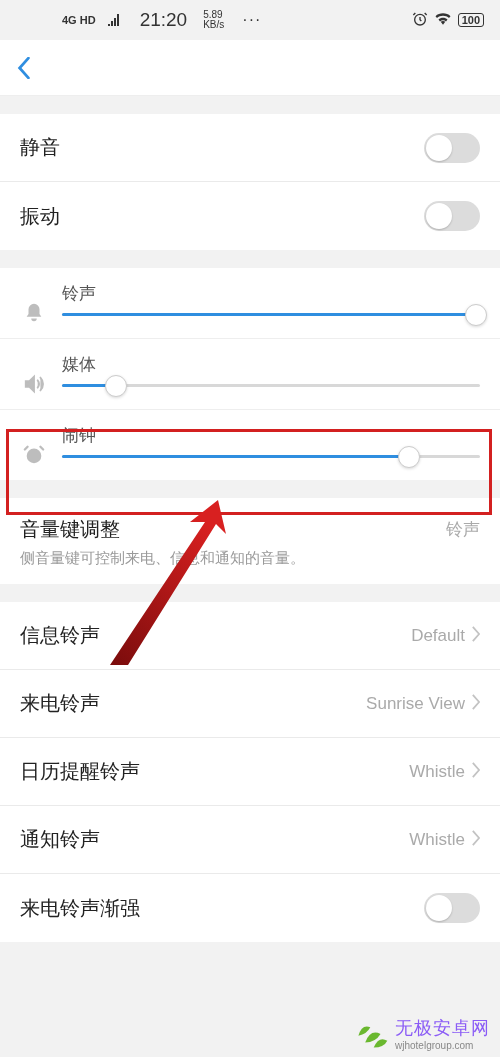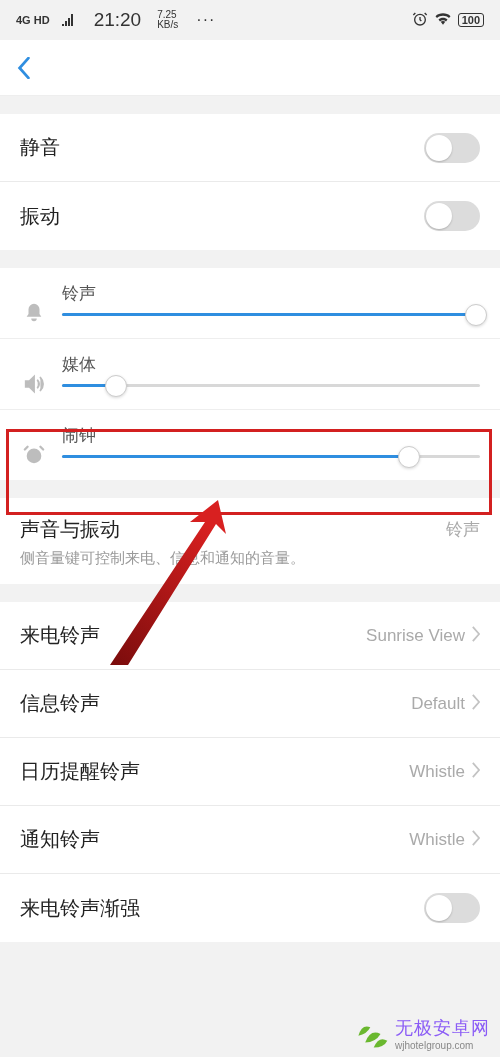--- a/index.html
+++ b/index.html
@@ -16,21 +16,21 @@
     
     .status-bar {
       height: 40px;
       background: #f2f2f2;
       display: flex;
       align-items: center;
       padding: 0 16px;
       justify-content: space-between;
       font-size: 14px;
     }
-    .status-left { display: flex; align-items: center; gap: 12px; }
+    .status-left { display: flex; align-items: center; gap: 12px; margin-left: 46px; }
     .status-right { display: flex; align-items: center; gap: 6px; }
     .sig-text { font-size: 11px; font-weight: 600; }
     .time-text { font-size: 19px; font-weight: 500; margin: 0 4px; }
     .kbs { font-size: 10px; line-height: 1; }
     .dots { font-size: 16px; letter-spacing: 1px; margin-left: 6px; }
     .alarm-ind { font-size: 15px; }
     .wifi-ind { font-size: 16px; }
     .batt-box {
       border: 1.5px solid #333;
       border-radius: 3px;
@@ -188,21 +188,21 @@
 <body>
 
 <div class="status-bar">
   <div class="status-left">
     <span class="sig-text">4G HD</span>
     <svg width="16" height="12" viewBox="0 0 16 12">
         <path d="M0 10h2v2H0zm3-3h2v5H3zm3-3h2v8H6zm3-4h2v12H9z" fill="#333"></path>
       </svg>
     <span class="time-text">21:20</span>
     <span class="kbs">
-      <div>7.25</div>
+      <div>5.89</div>
       <div>KB/s</div>
     </span>
     <span class="dots">···</span>
   </div>
   <div class="status-right">
     <span class="alarm-ind">
       <svg width="16" height="16" viewBox="0 0 24 24" fill="none" stroke="#333" stroke-width="2">
           <circle cx="12" cy="13" r="8"></circle>
           <path d="M12 9v4l2 2M5 3L2 6m20 0l-3-3"></path>
         </svg>
@@ -282,39 +282,39 @@
         <div class="slider-thumb" style="left:83%"></div>
       </div>
     </div>
   </div>
 </div>
 
 <div class="section-gap"></div>
 
 <div class="vol-adjust">
   <div class="vol-row">
-    <div class="label">声音与振动</div>
+    <div class="label">音量键调整</div>
     <div class="value">铃声</div>
   </div>
   <div class="vol-sub">侧音量键可控制来电、信息和通知的音量。</div>
 </div>
 
 <div class="section-gap"></div>
 
 <div class="group">
   <div class="row">
-    <div class="label">来电铃声</div>
-    <div class="value">Sunrise View</div>
+    <div class="label">信息铃声</div>
+    <div class="value">Default</div>
     <span class="chevron"><svg viewBox="0 0 10 18">
           <path d="M2 1l7 8-7 8" stroke="#c3c3c3" stroke-width="2" fill="none"></path>
         </svg></span>
   </div>
   <div class="row">
-    <div class="label">信息铃声</div>
-    <div class="value">Default</div>
+    <div class="label">来电铃声</div>
+    <div class="value">Sunrise View</div>
     <span class="chevron"><svg viewBox="0 0 10 18">
           <path d="M2 1l7 8-7 8" stroke="#c3c3c3" stroke-width="2" fill="none"></path>
         </svg></span>
   </div>
   <div class="row">
     <div class="label">日历提醒铃声</div>
     <div class="value">Whistle</div>
     <span class="chevron"><svg viewBox="0 0 10 18">
           <path d="M2 1l7 8-7 8" stroke="#c3c3c3" stroke-width="2" fill="none"></path>
         </svg></span>

